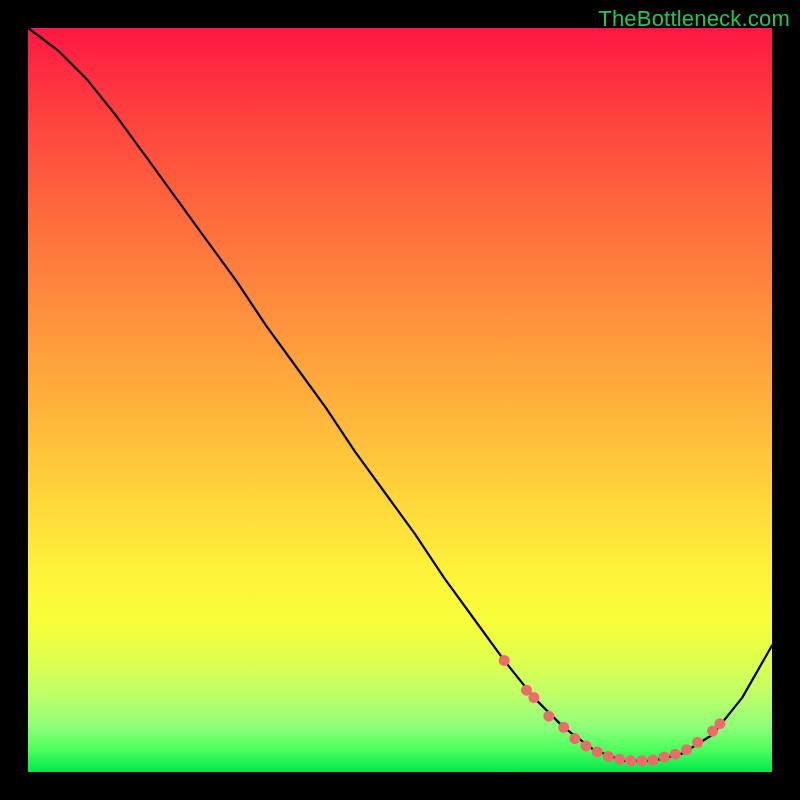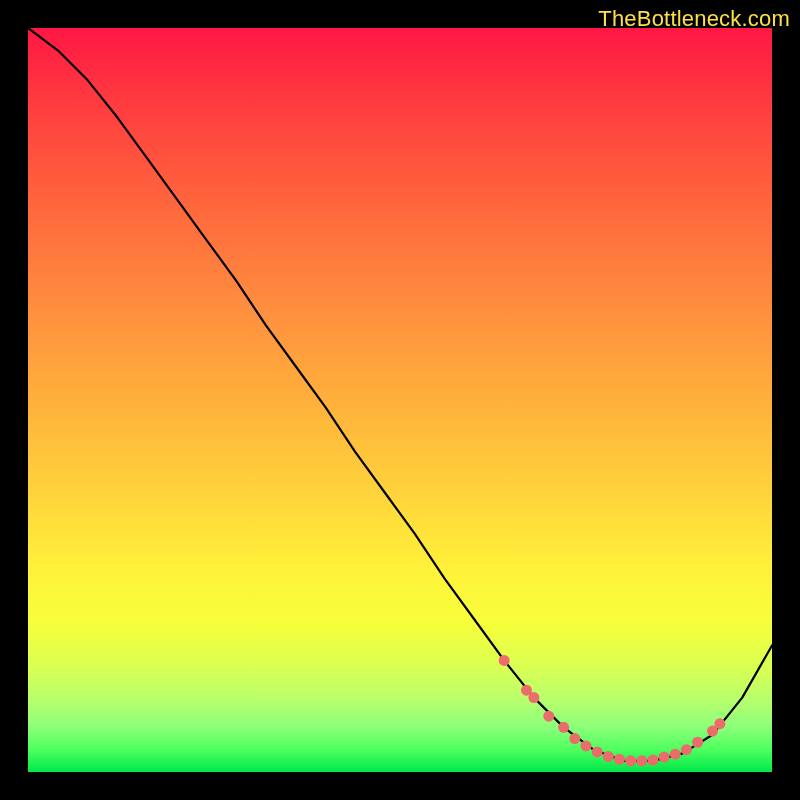--- a/index.html
+++ b/index.html
@@ -40,21 +40,21 @@
       #baff6b 90%,
       #8cff7a 94%,
       #4dff5e 97%,
       #00e84a 100%
     );
   }
   .watermark {
     position: absolute;
     top: 6px;
     right: 10px;
-    color: #fde047;
+    color: #22c55e;
     font-size: 22px;
     font-weight: 500;
     letter-spacing: 0.2px;
     user-select: none;
   }
   svg.curve {
     position: absolute;
     left: 0;
     top: 0;
     width: 744px;

